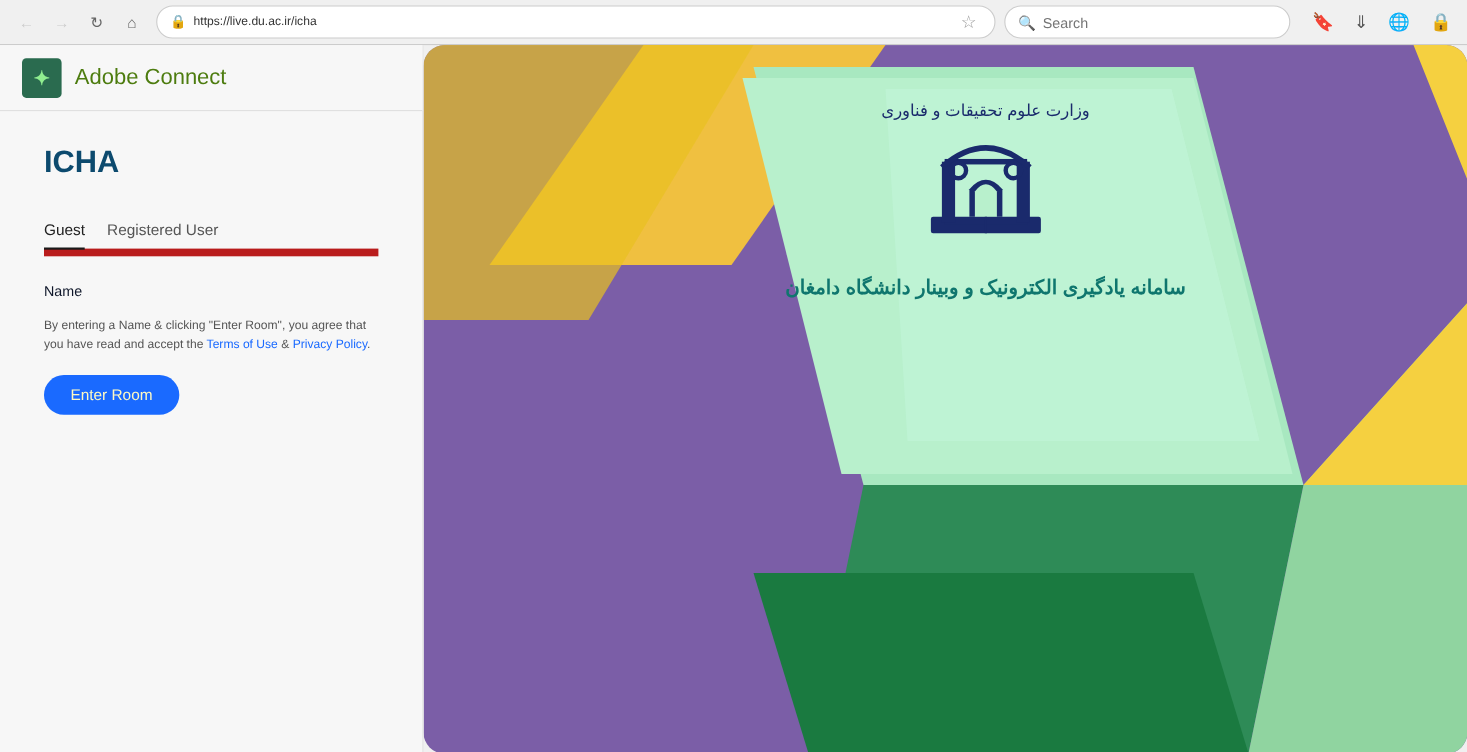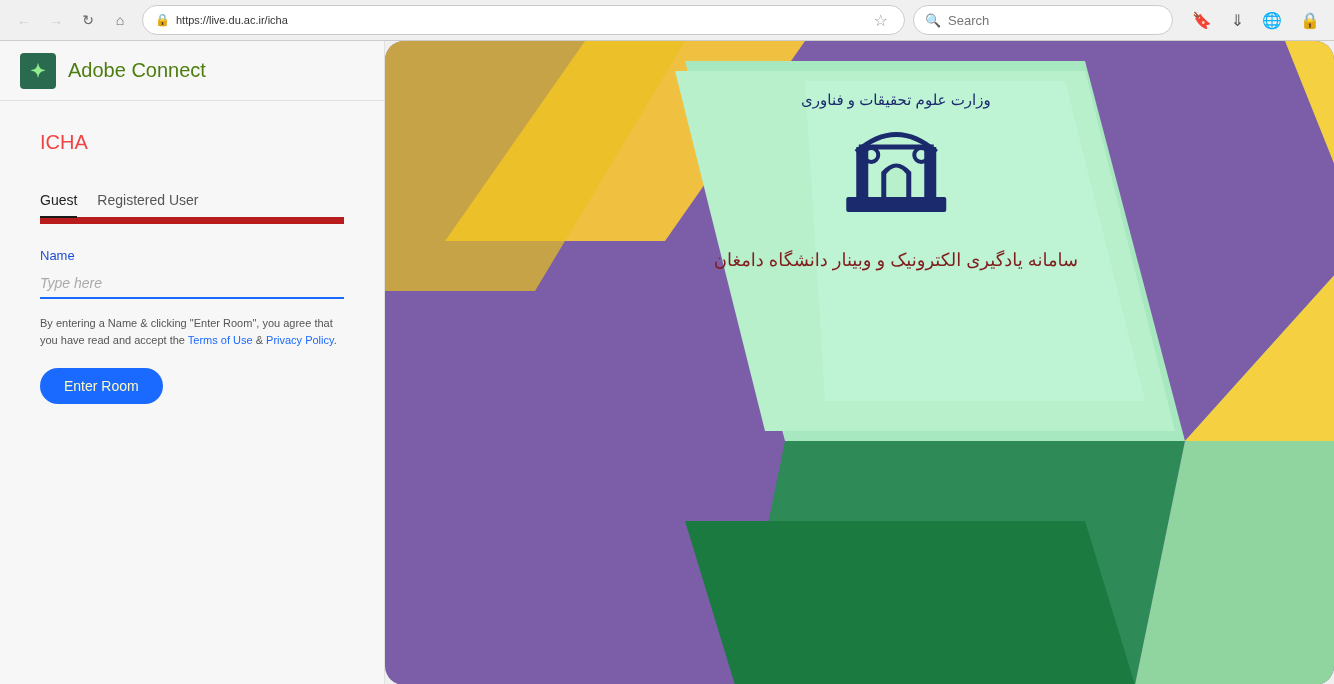--- a/index.html
+++ b/index.html
@@ -148,23 +148,23 @@
       color: #4d7c0f;
       font-weight: normal;
     }
 
     
     .login-area {
       padding: 30px 40px;
       flex: 1;
     }
     .room-name {
-      font-size: 20px;
-      font-weight: normal;
-      color: #ef4444;
+      font-size: 28px;
+      font-weight: bold;
+      color: #0c4a6e;
       margin-bottom: 30px;
     }
 
     
     .tab-container {
       display: flex;
       border-bottom: 7px solid #b91c1c;
       margin-bottom: 24px;
       gap: 20px;
     }
@@ -181,21 +181,21 @@
       border-bottom: 2px solid #1a1a1a;
       font-weight: 500;
     }
 
     
     .form-group {
       margin-bottom: 16px;
     }
     .form-label {
       font-size: 13px;
-      color: #1d4ed8;
+      color: #0f172a;
       margin-bottom: 6px;
       display: block;
     }
     .form-input {
       width: 100%;
       border: none;
       border-bottom: 2px solid #1a6aff;
       background: transparent;
       padding: 6px 0;
       font-size: 14px;
@@ -269,22 +269,22 @@
     }
     .university-text-name {
       font-size: 20px;
       color: #1a2a6c;
       font-weight: bold;
       direction: rtl;
       margin-bottom: 6px;
     }
     .university-text-subtitle {
       font-size: 18px;
-      color: #7f1d1d;
-      font-weight: normal;
+      color: #0f766e;
+      font-weight: bold;
       direction: rtl;
     }
   </style>
 </head>
 <body>
 
 <div class="browser-chrome">
   <div class="browser-toolbar">
     <div class="nav-buttons">
       <button class="nav-btn disabled">←</button>
@@ -329,21 +329,20 @@
 
       
       <div class="tab-container">
         <div class="tab active">Guest</div>
         <div class="tab">Registered User</div>
       </div>
 
       
       <div class="form-group">
         <label class="form-label">Name</label>
-        <input class="form-input" type="text" placeholder="Type here" style="">
       </div>
 
       
       <div class="terms-text">By entering a Name &amp; clicking "Enter Room", you agree that you have read and accept the <a href="#">Terms of Use</a> &amp; <a href="#">Privacy Policy</a>.</div>
 
       
       <button class="enter-room-btn">Enter Room</button>
     </div>
   </div>
 

